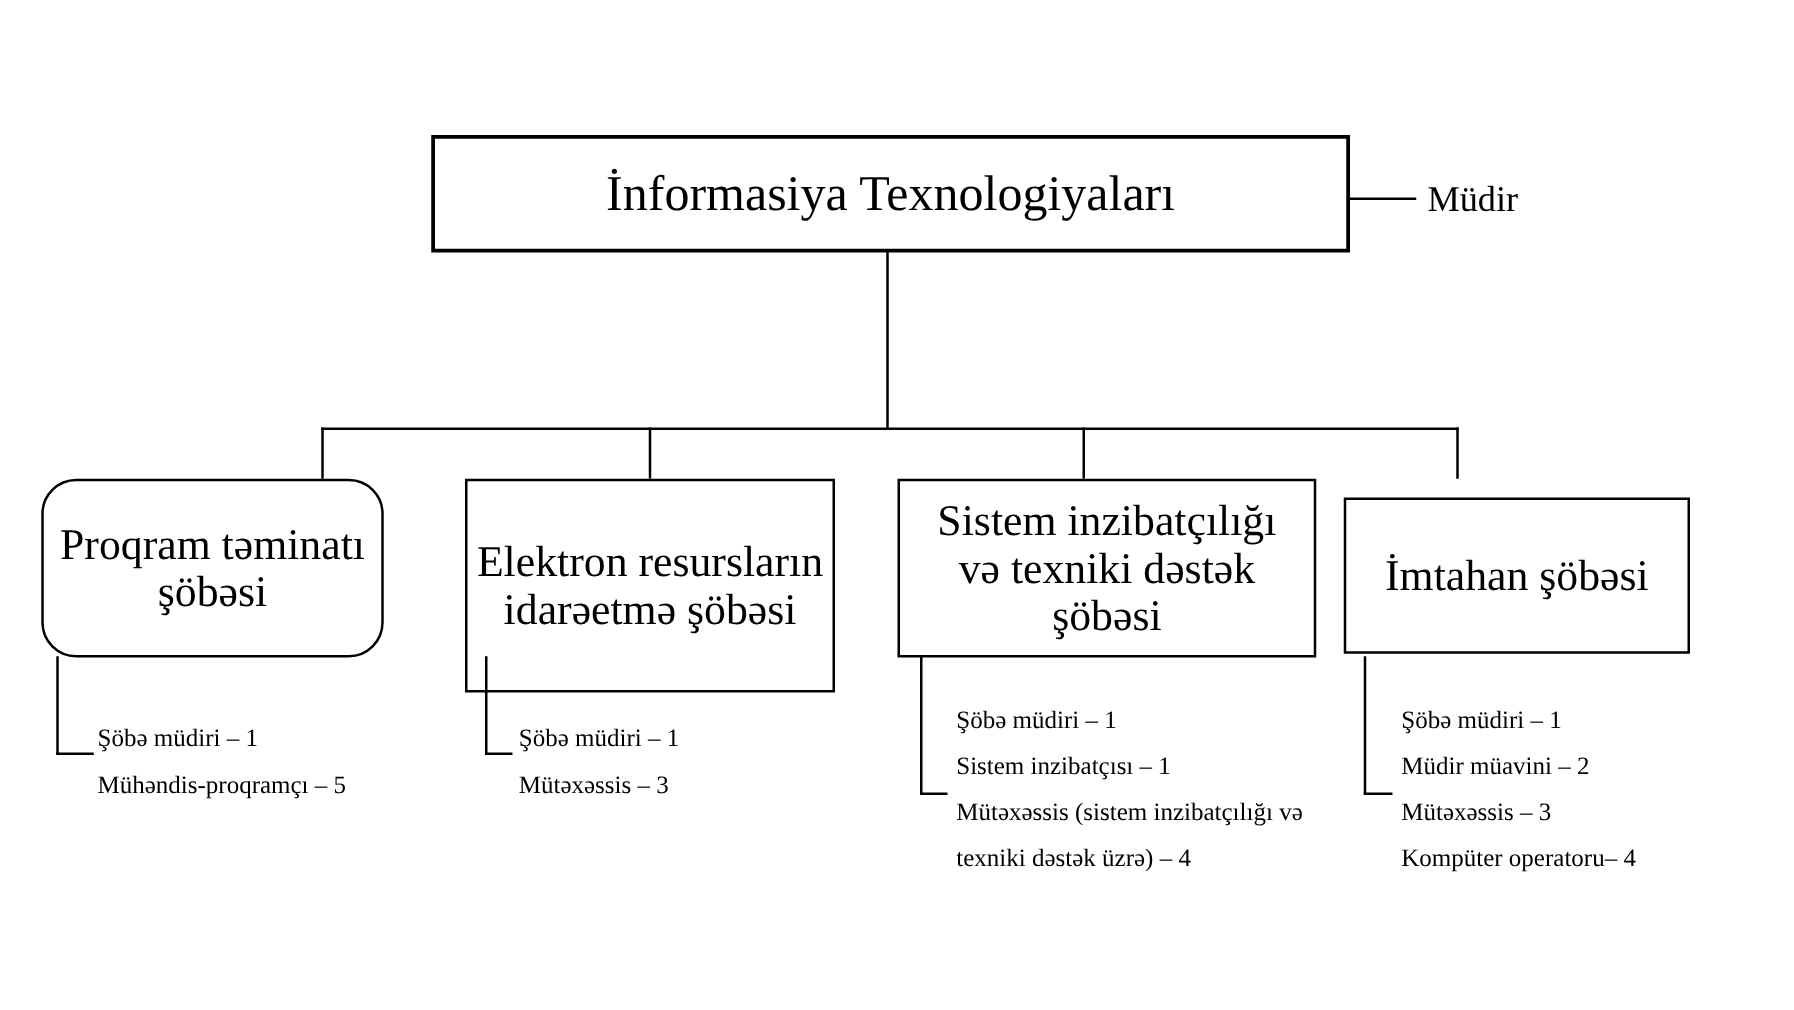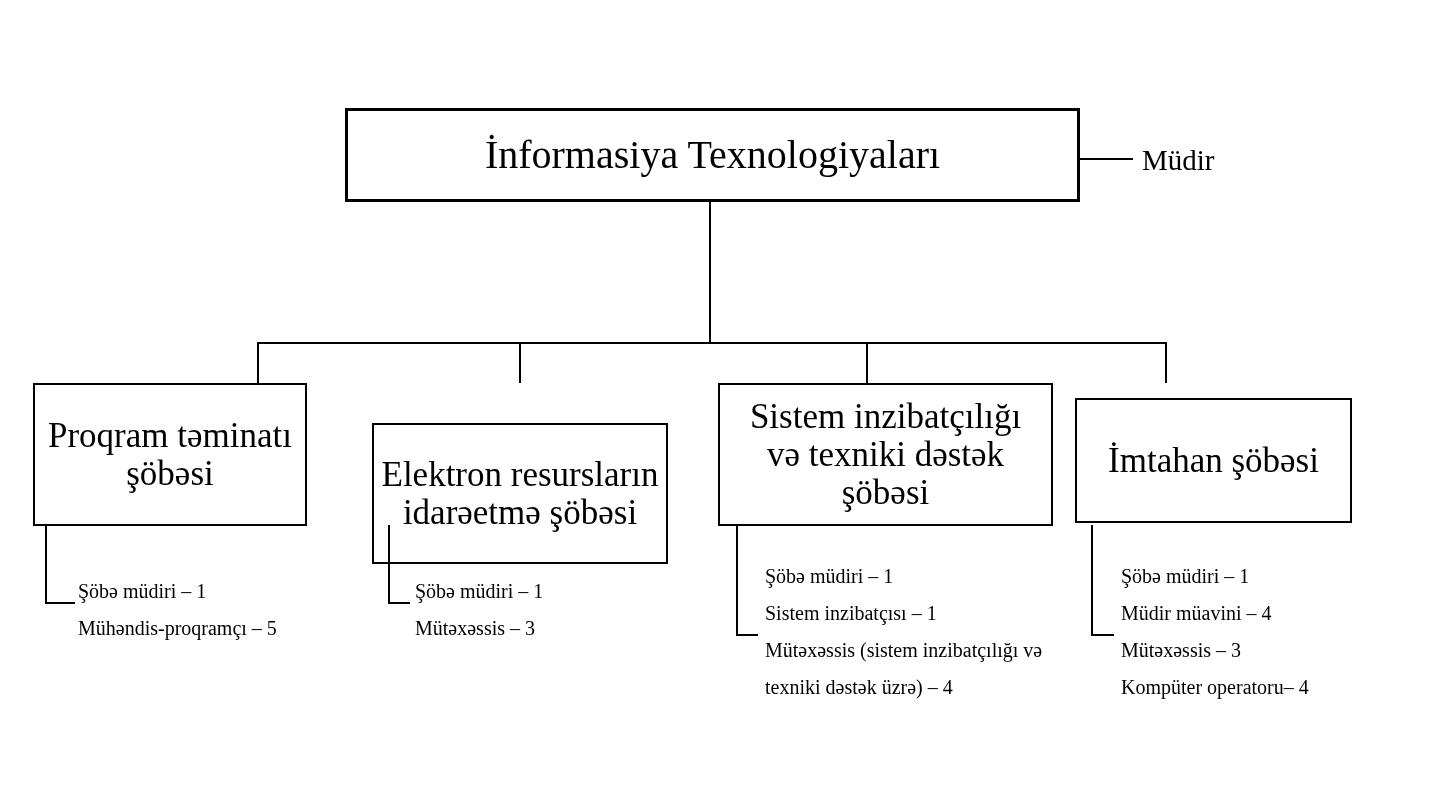--- a/index.html
+++ b/index.html
@@ -64,26 +64,26 @@
   <div class="hline" style="left:1080px; top:158px; width:53px;"></div>
   <div class="manager-label" style="left:1142px; top:143px;">Müdir</div>
 
   <div class="vline" style="left:709px; top:201px; height:142px;"></div>
   <div class="hline" style="left:257px; top:342px; width:910px;"></div>
   <div class="vline" style="left:257px; top:342px; height:41px;"></div>
   <div class="vline" style="left:519px; top:342px; height:41px;"></div>
   <div class="vline" style="left:866px; top:342px; height:41px;"></div>
   <div class="vline" style="left:1165px; top:342px; height:41px;"></div>
 
-  <div class="box dept-box" style="left:33px; top:383px; width:274px; height:143px;">
+  <div class="box dept-box" style="left:33px; top:383px; width:274px; height:143px;border-radius:28px;">
     <div>Proqram təminatı</div>
     <div>şöbəsi</div>
   </div>
 
-  <div class="box dept-box" style="left:372px; top:383px; width:296px; height:141px;margin-top:40px;">
+  <div class="box dept-box" style="left:372px; top:383px; width:296px; height:171px;">
     <div>Elektron resursların</div>
     <div>idarəetmə şöbəsi</div>
   </div>
 
   <div class="box dept-box" style="left:718px; top:383px; width:335px; height:143px;">
     <div>Sistem inzibatçılığı</div>
     <div>və texniki dəstək</div>
     <div>şöbəsi</div>
   </div>
 
@@ -114,18 +114,18 @@
   </div>
 
   <div class="staff-list wrap" style="left:765px; top:558px;">
     <div>Şöbə müdiri – 1</div>
     <div>Sistem inzibatçısı – 1</div>
     <div>Mütəxəssis (sistem inzibatçılığı və texniki dəstək üzrə) – 4</div>
   </div>
 
   <div class="staff-list" style="left:1121px; top:558px;">
     <div>Şöbə müdiri – 1</div>
-    <div>Müdir müavini – 4</div>
+    <div>Müdir müavini – 2</div>
     <div>Mütəxəssis – 3</div>
     <div>Kompüter operatoru– 4</div>
   </div>
 
 </div>
 
 </body></html>

